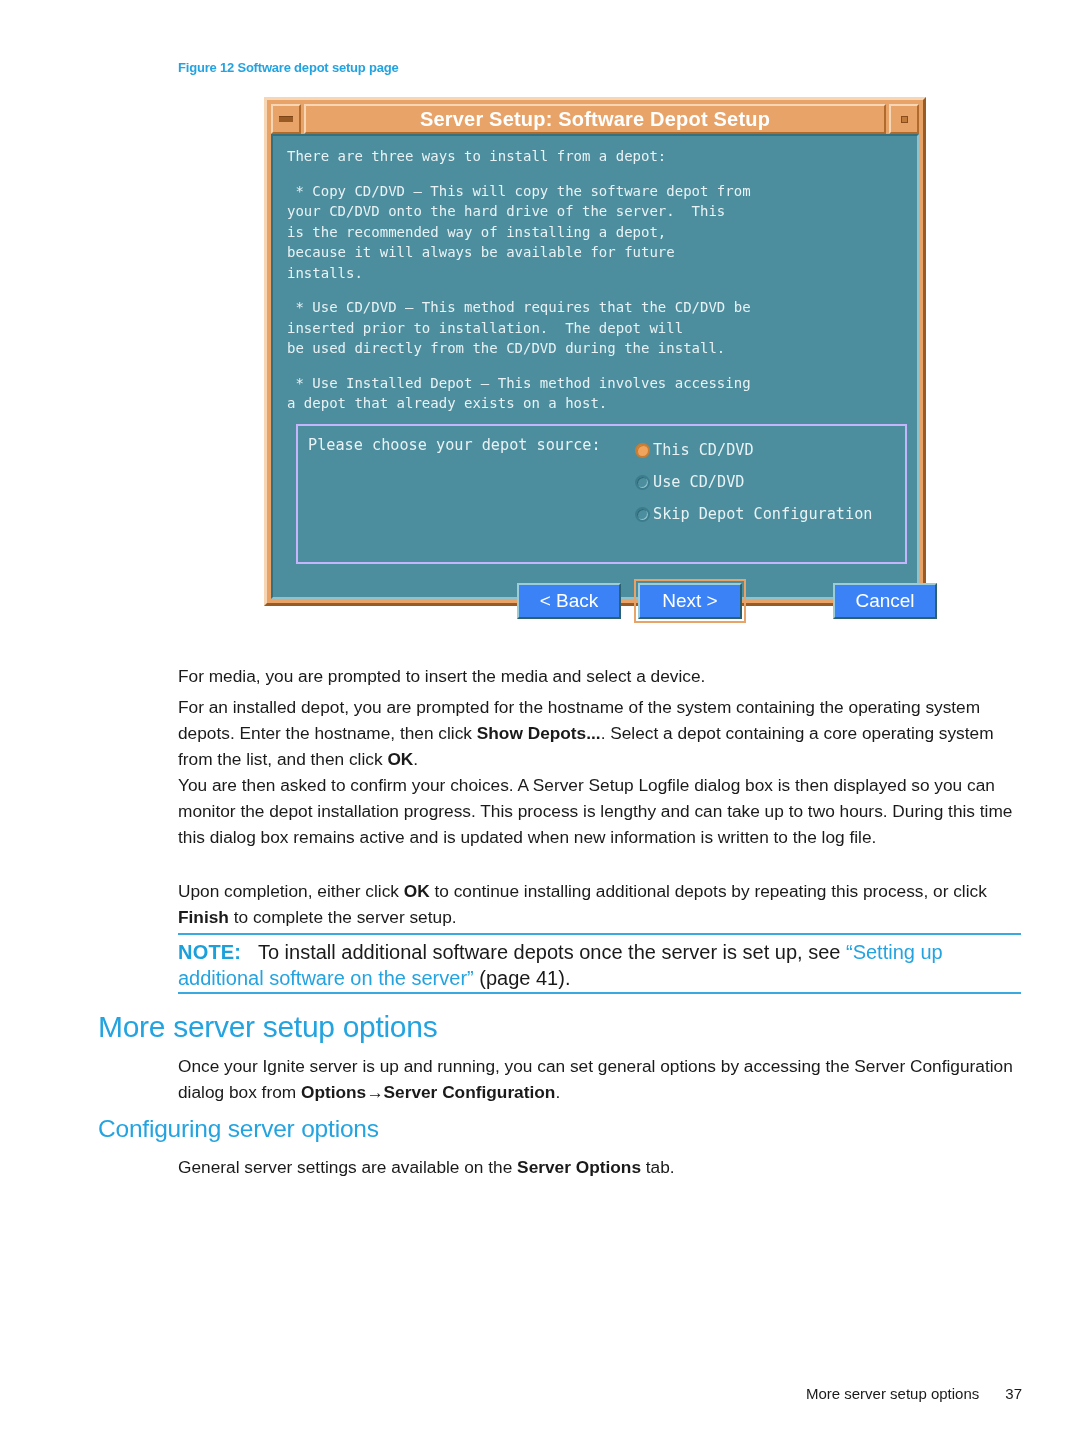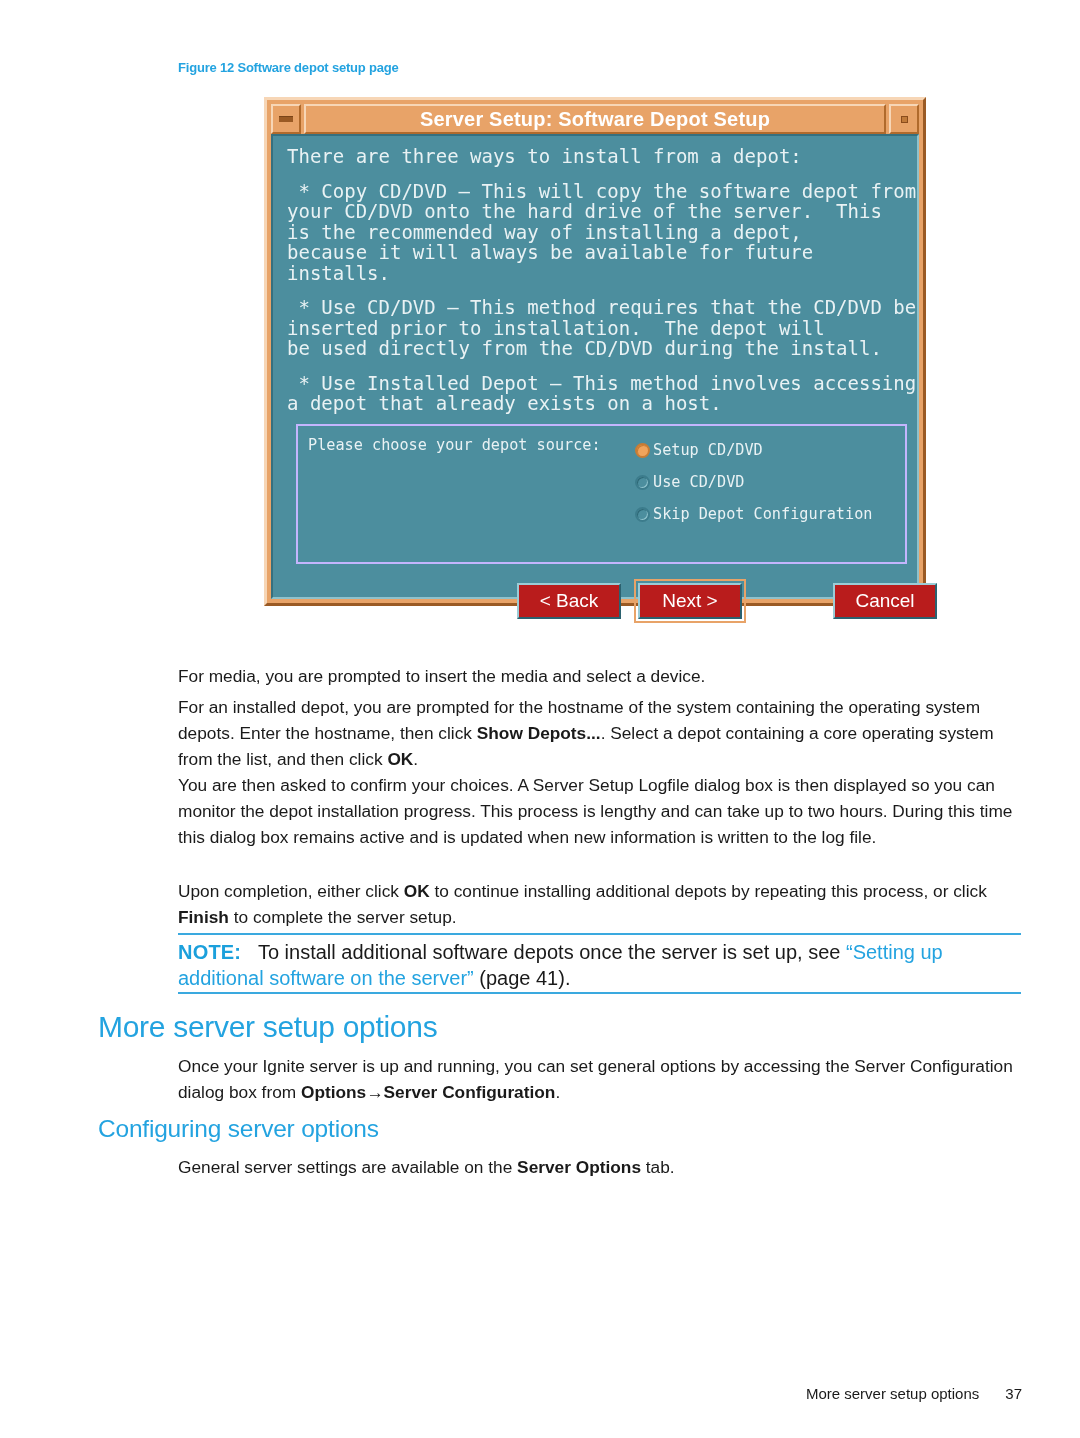--- a/index.html
+++ b/index.html
@@ -116,21 +116,21 @@
     border-left: 2px solid #35707F;
     border-right: 2px solid #8FC2CC;
     border-bottom: 2px solid #8FC2CC;
     box-sizing: border-box;
     position: relative;
     padding: 10px 14px 0 14px;
   }
 
   .term {
     font-family: "DejaVu Sans Mono", "Liberation Mono", monospace;
-    font-size: 19px;
+    font-size: 14px;
     line-height: 20.5px;
     color: #E9F2F4;
     white-space: pre;
     letter-spacing: 0px;
   }
   .term-block { margin: 0 0 14px 0; }
   .term-block.tight { margin-bottom: 0; }
 
   
   .radio-frame {
@@ -194,21 +194,21 @@
     position: absolute;
     left: 23px;
     top: 447px;
     width: 611px;
     height: 40px;
   }
   .btn {
     position: absolute;
     top: 0;
     height: 36px;
-    background: #b91c1c;
+    background: #3b82f6;
     border-top: 2px solid #9CCCD6;
     border-left: 2px solid #9CCCD6;
     border-right: 2px solid #2B616F;
     border-bottom: 2px solid #2B616F;
     box-sizing: border-box;
     display: flex;
     align-items: center;
     justify-content: center;
     color: #FFFFFF;
     font-family: "Liberation Sans", sans-serif;
@@ -325,21 +325,21 @@
 a depot that already exists on a host.</div>
 
         <div class="radio-frame">
           <div class="radio-row">
             <span class="radio-prompt">Please choose your depot source:</span>
           </div>
 
           <div class="radio-list">
             <div class="radio-item">
               <span class="radio-dot on"></span>
-              <span class="radio-label">Setup CD/DVD</span>
+              <span class="radio-label">This CD/DVD</span>
             </div>
             <div class="radio-item">
               <span class="radio-dot"></span>
               <span class="radio-label">Use CD/DVD</span>
             </div>
             <div class="radio-item">
               <span class="radio-dot"></span>
               <span class="radio-label">Skip Depot Configuration</span>
             </div>
           </div>

